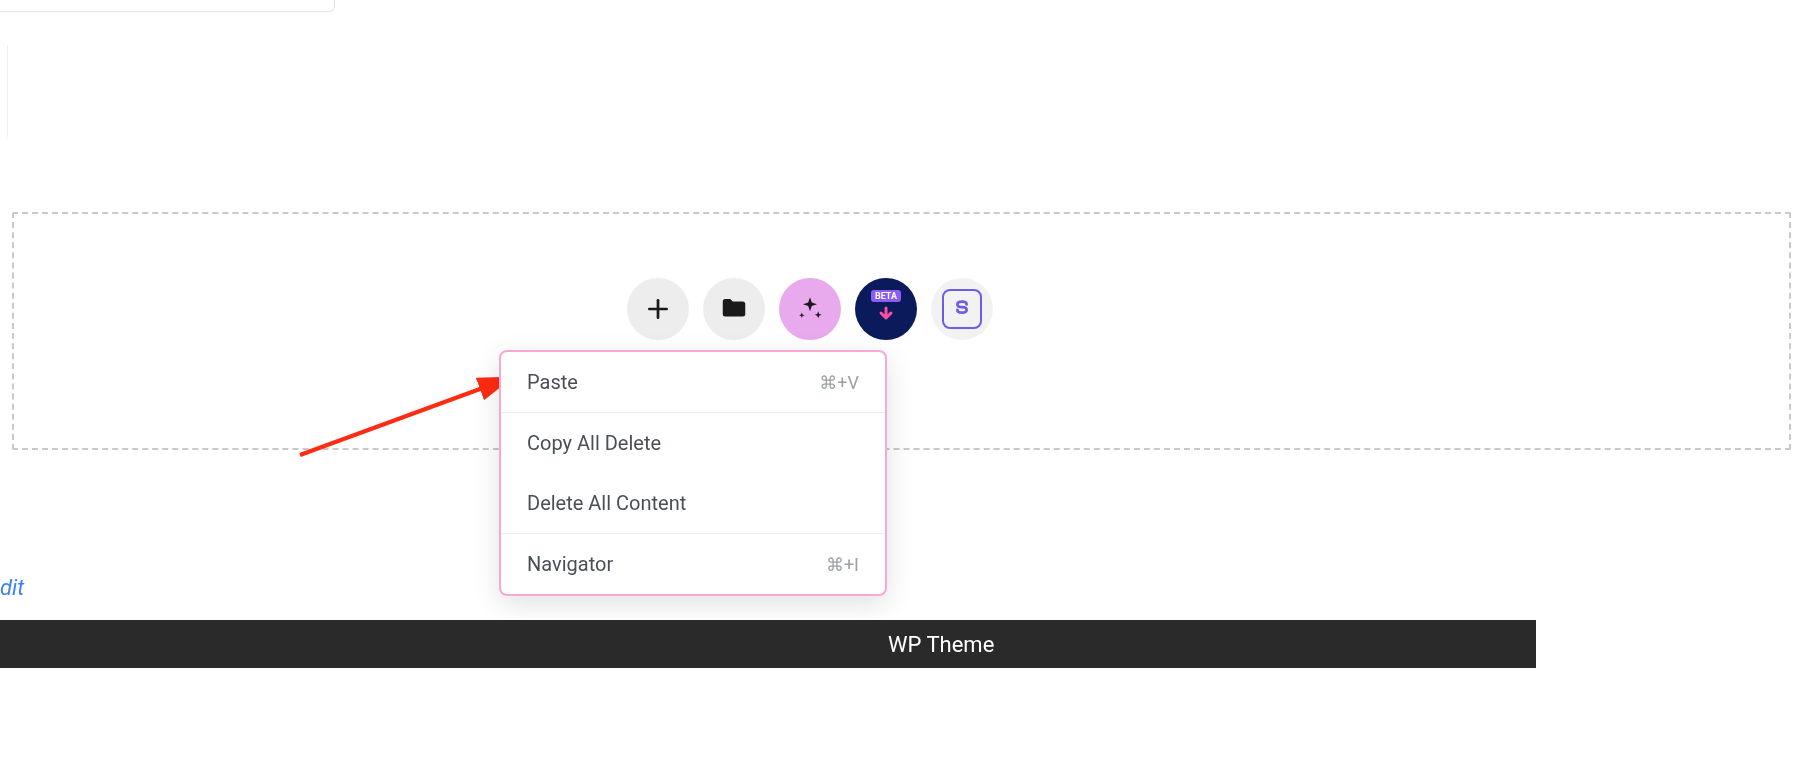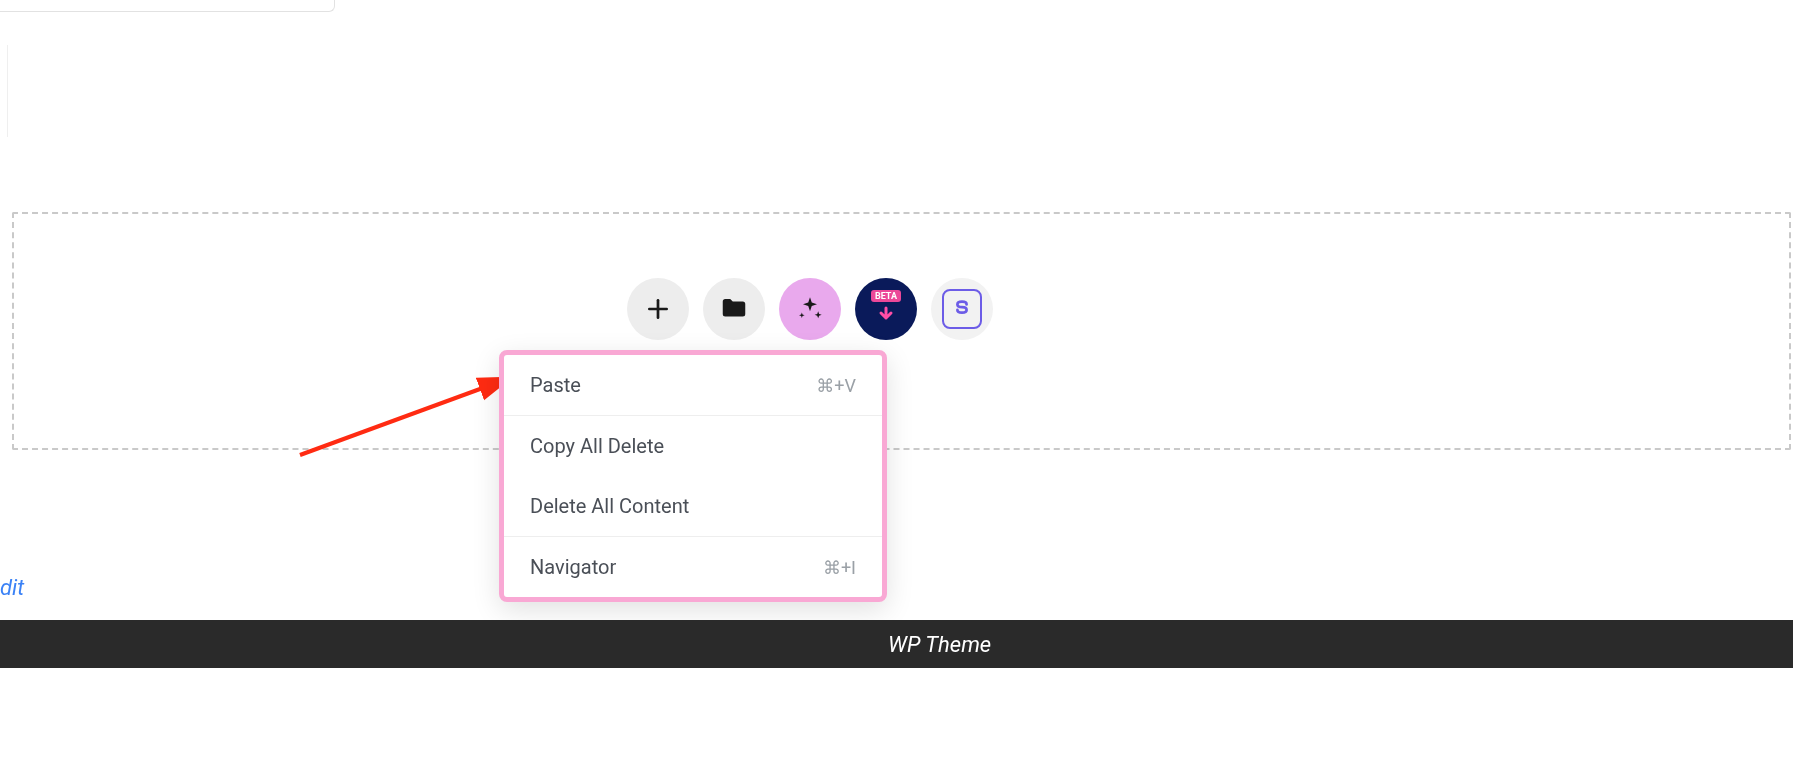--- a/index.html
+++ b/index.html
@@ -6,30 +6,30 @@
   html, body { width: 1793px; height: 763px; font-family: -apple-system, BlinkMacSystemFont, "Segoe UI", Roboto, sans-serif; background: #ffffff; overflow: hidden; position: relative; }
   .top-input-box { position: absolute; top: 0; left: 0; width: 335px; height: 12px; border: 1px solid #e2e2e2; border-top: none; border-left: none; border-radius: 0 0 6px 0; background: #fff; }
   .left-divider { position: absolute; top: 45px; left: 0; width: 8px; height: 92px; border-right: 1px solid #efefef; }
   .drop-area { position: absolute; top: 212px; left: 12px; width: 1779px; height: 238px; border: 2px dashed #c9c9c9; border-radius: 2px; }
   .toolbar { position: absolute; top: 278px; left: 627px; display: flex; gap: 14px; align-items: center; }
   .tb-btn { width: 62px; height: 62px; border-radius: 50%; display: flex; align-items: center; justify-content: center; cursor: pointer; }
   .tb-gray  { background: #ededed; }
   .tb-pink  { background: #e9a9ed; }
   .tb-navy  { background: #0a1a5a; position: relative; }
   .tb-white { background: #f2f2f2; }
-  .beta-badge { position: absolute; top: 12px; background: #ec4899; color: #fff; font-size: 9px; font-weight: 700; padding: 1px 4px; border-radius: 3px; }
+  .beta-badge { position: absolute; top: 12px; background: #8b5cf6; color: #fff; font-size: 9px; font-weight: 700; padding: 1px 4px; border-radius: 3px; }
   .navy-arrow { position: absolute; bottom: 12px; }
   .s-box { width: 40px; height: 40px; border: 2px solid #6c5ce7; border-radius: 8px; display: flex; align-items: center; justify-content: center; color: #6c5ce7; font-weight: 700; font-size: 24px; }
-  .context-menu { position: absolute; top: 350px; left: 499px; width: 388px; background: #fff; border: 5px solid #f9a8d4; border-radius: 8px; box-shadow: 0 8px 28px rgba(0,0,0,0.12); overflow: hidden; }
+  .context-menu { position: absolute; top: 350px; left: 499px; width: 388px; background: #fff; border: 2px solid #f9a8d4; border-radius: 8px; box-shadow: 0 8px 28px rgba(0,0,0,0.12); overflow: hidden; }
   .cm-item { display: flex; align-items: center; justify-content: space-between; padding: 18px 26px; font-size: 20px; color: #4a4f57; cursor: pointer; }
   .cm-sep { height: 1px; background: #eeeeee; margin: 0; }
   .cm-shortcut { color: #9aa0a6; font-size: 18px; }
   .arrow { position: absolute; top: 360px; left: 290px; pointer-events: none; }
   .edit-link { position: absolute; top: 575px; left: 0; color: #3b82f6; font-size: 22px; font-style: italic; }
-  .footer-bar { position: absolute; top: 620px; left: 0; width: 1793px; height: 48px; background: #2a2a2a; color: #fff; display: flex; align-items: center; font-style: italic; }
+  .footer-bar { position: absolute; top: 620px; left: 0; width: 1536px; height: 48px; background: #2a2a2a; color: #fff; display: flex; align-items: center; }
   .footer-text { position: absolute; left: 888px; font-size: 22px; }
 </style>
 </head>
 <body>
 
 <div class="top-input-box"></div>
 <div class="left-divider"></div>
 
 <div class="drop-area"></div>
 

